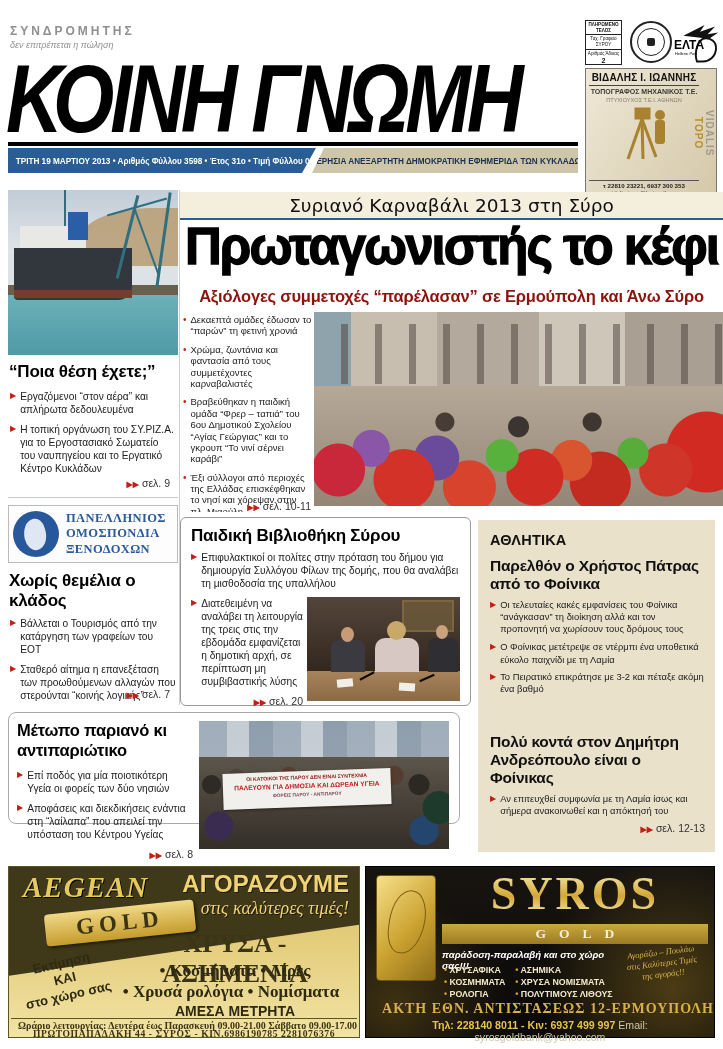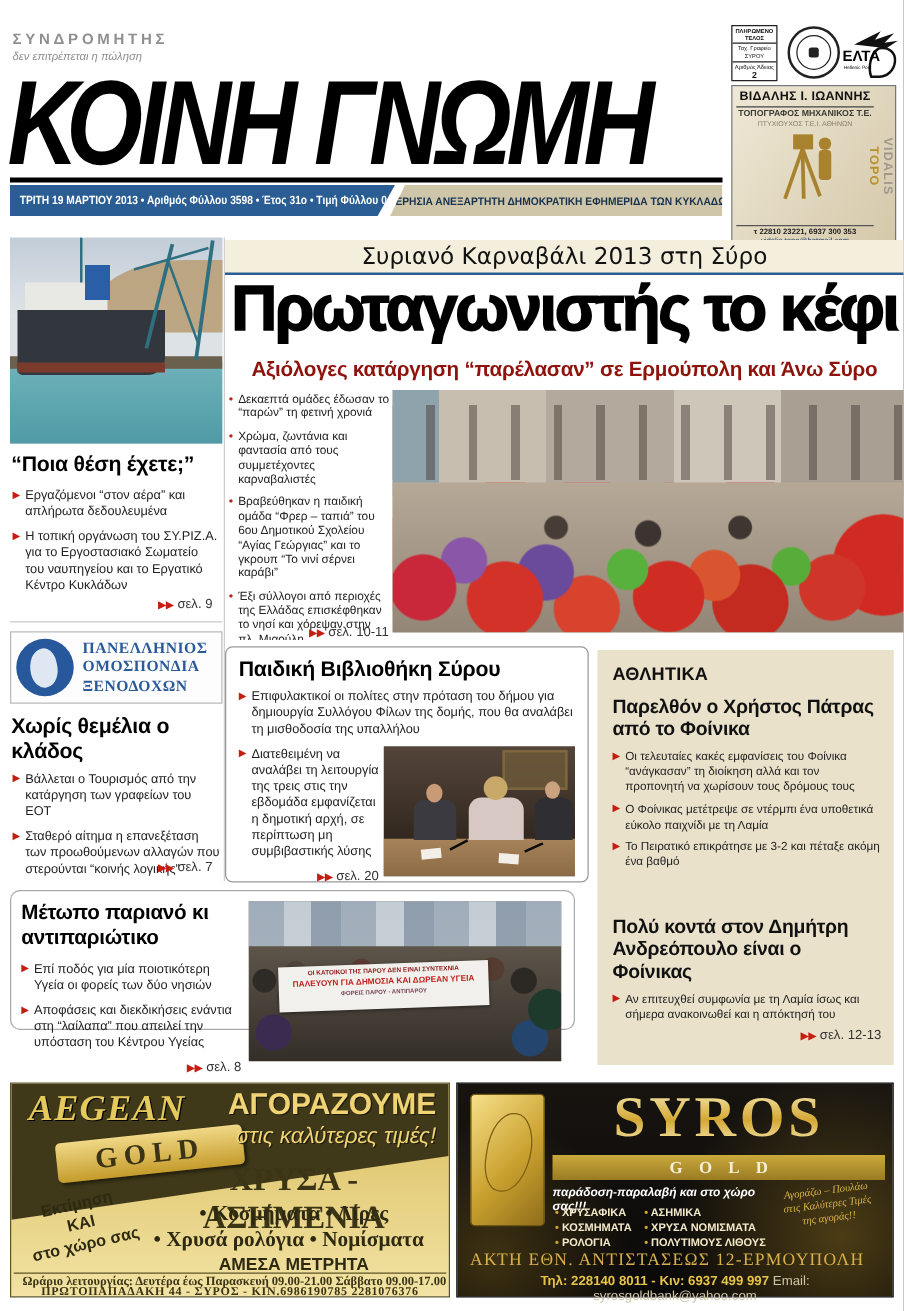--- a/index.html
+++ b/index.html
@@ -205,21 +205,21 @@
   .ag-brand{position:absolute;left:14px;top:4px;font-family:"Liberation Serif",serif;font-style:italic;
              font-weight:bold;font-size:29px;color:#e6c95c;text-shadow:1px 1px 0 #000;letter-spacing:1px;}
   .ag-ribbon{position:absolute;left:36px;top:40px;width:150px;height:32px;background:linear-gradient(#f0d887,#c59c2c);
              transform:rotate(-6deg);border-radius:4px;display:flex;align-items:center;justify-content:center;
              box-shadow:2px 2px 3px rgba(0,0,0,.5);}
   .ag-ribbon span{font-family:"Liberation Serif",serif;font-weight:bold;font-size:23px;color:#3a3415;
              letter-spacing:5px;}
   .ag-buy1{position:absolute;right:10px;top:3px;font-size:24px;font-weight:bold;color:#f0d375;
              text-shadow:1px 1px 0 #1d1a08;}
   .ag-buy2{position:absolute;right:10px;top:31px;font-size:18px;font-style:italic;color:#f0d375;
-             text-shadow:1px 1px 0 #1d1a08;}
+             text-shadow:1px 1px 0 #1d1a08;font-family:Liberation Serif, serif;}
   .ag-main{position:absolute;left:106px;top:62px;width:240px;text-align:center;
              font-family:"Liberation Serif",serif;font-weight:bold;font-size:26px;color:#3b3415;}
   .ag-i1{position:absolute;left:106px;top:94px;width:240px;text-align:center;
              font-family:"Liberation Serif",serif;font-weight:bold;font-size:17px;color:#2e2a12;}
   .ag-i2{position:absolute;left:96px;top:115px;width:252px;text-align:center;
              font-family:"Liberation Serif",serif;font-weight:bold;font-size:17px;color:#2e2a12;}
   .ag-cash{position:absolute;left:106px;top:136px;width:240px;text-align:center;
              font-weight:bold;font-size:14px;color:#2e2a12;}
   .ag-side{position:absolute;left:8px;top:88px;width:96px;transform:rotate(-13deg);
              font-size:13px;font-weight:bold;color:#2e2a12;text-align:center;line-height:1.25;}
@@ -247,22 +247,22 @@
         color:#f4eeda;text-indent:13px;}
   .sy-del{position:absolute;left:76px;top:82px;width:186px;font-size:9.6px;font-weight:bold;
         font-style:italic;color:#fff;}
   .sy-script{position:absolute;right:6px;top:80px;width:92px;transform:rotate(-7deg);
         font-family:"Liberation Serif",serif;font-style:italic;font-size:8.6px;color:#d8b04a;
         text-align:center;line-height:1.3;}
   .sy-list{position:absolute;left:78px;top:98px;display:flex;}
   .sy-col{margin-right:10px;}
   .sy-col div{font-size:8.8px;font-weight:bold;color:#f3e9c9;line-height:1.35;white-space:nowrap;}
   .sy-col div:before{content:"• ";color:#d4a733;}
-  .sy-addr{position:absolute;left:0;right:0;top:134px;text-align:left;
-        font-family:"Liberation Serif",serif;font-weight:normal;font-size:14px;color:#d8b04a;letter-spacing:1px;margin-left:10px;}
+  .sy-addr{position:absolute;left:0;right:0;top:134px;text-align:right;
+        font-family:"Liberation Serif",serif;font-weight:bold;font-size:14px;color:#d8b04a;letter-spacing:1px;margin-left:10px;}
   .sy-foot{position:absolute;left:0;right:0;top:152px;text-align:center;font-size:10.6px;}
   .sy-foot .ph{font-weight:bold;color:#e6c34a;}
   .sy-foot .em{color:#cfc6a8;}
 </style>
 </head>
 <body>
 
 <div id="page">
 
   <div class="abs" style="left:10px;top:24px;">
@@ -379,21 +379,21 @@
         <span class="tri">▶</span>
       <span class="bt">Σταθερό αίτημα η επανεξέταση των προωθούμενων αλλαγών που στερούνται “κοινής λογικής”</span>
       </div>
   </div>
   <div class="abs pageref" style="left:10px;top:688px;width:160px;">
     <span class="ic">▶▶</span><span>σελ. 7</span>
   </div>
 
   <div class="abs kicker">Συριανό Καρναβάλι 2013 στη Σύρο</div>
   <div class="abs lead-head">Πρωταγωνιστής το κέφι</div>
-  <div class="abs lead-sub">Αξιόλογες κατάργηση “παρέλασαν” σε Ερμούπολη και Άνω Σύρο</div>
+  <div class="abs lead-sub">Αξιόλογες συμμετοχές “παρέλασαν” σε Ερμούπολη και Άνω Σύρο</div>
 
   <div class="abs bullets lead-bullets">
     <div class="bi">
         <span class="dot">•</span>
       <span class="bt">Δεκαεπτά ομάδες έδωσαν το “παρών” τη φετινή χρονιά</span>
       </div>
     <div class="bi">
         <span class="dot">•</span>
       <span class="bt">Χρώμα, ζωντάνια και φαντασία από τους συμμετέχοντες καρναβαλιστές</span>
       </div>

